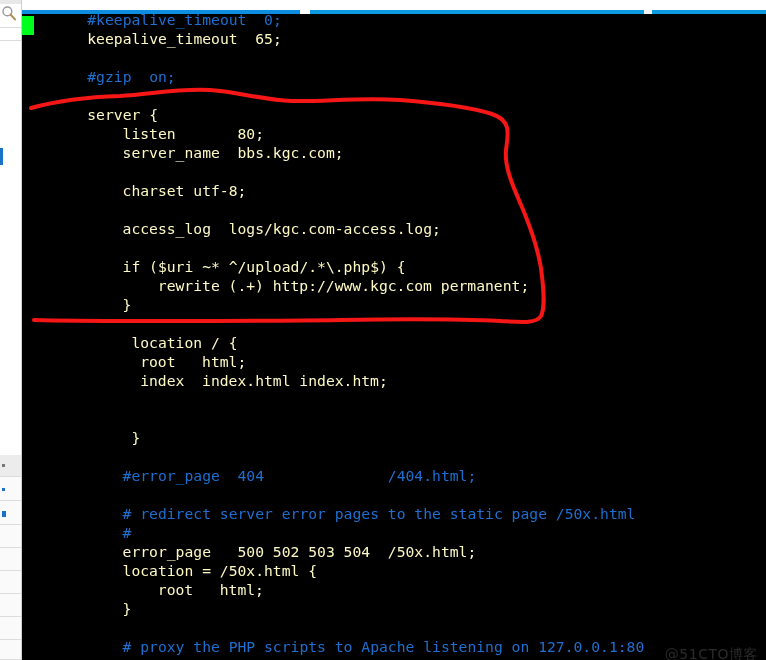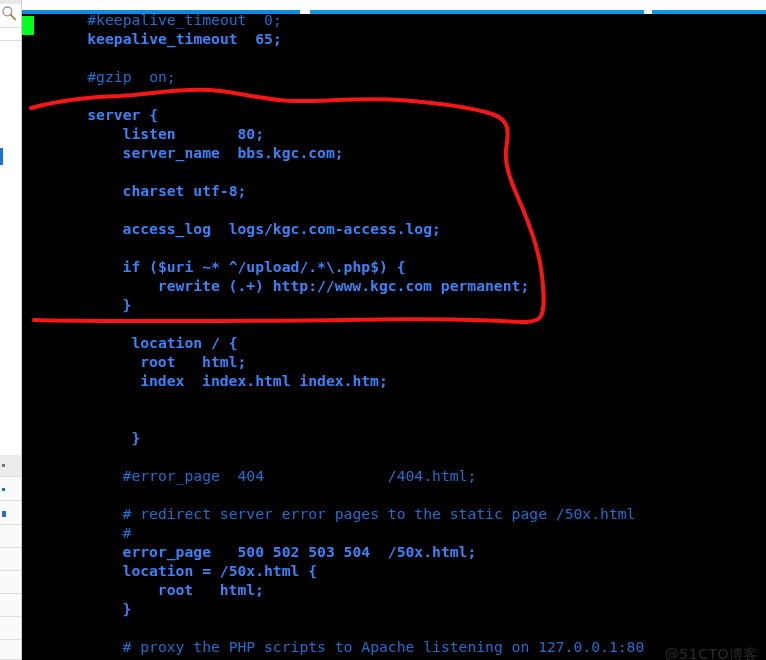--- a/index.html
+++ b/index.html
@@ -114,21 +114,21 @@
     white-space: pre;
     color: #f2f2f2;
   }
   #code .line {
     display: block;
     height: 19px;
     padding-left: 30px;
     white-space: pre;
   }
   #code .cmt { color: #1f6fd0; }
-  #code .txt { color: #3b82f6; font-weight: bold; }
+  #code .txt { color: #fef9c3; }
 
   
   #annotation {
     position: absolute;
     left: 0; top: 0;
     width: 766px; height: 660px;
     pointer-events: none;
   }
 
   

